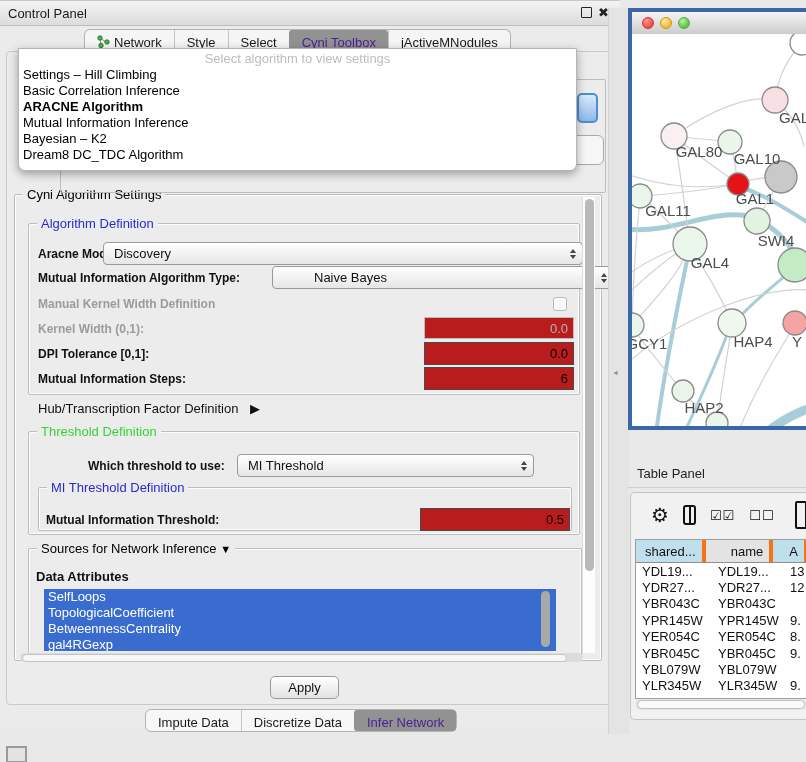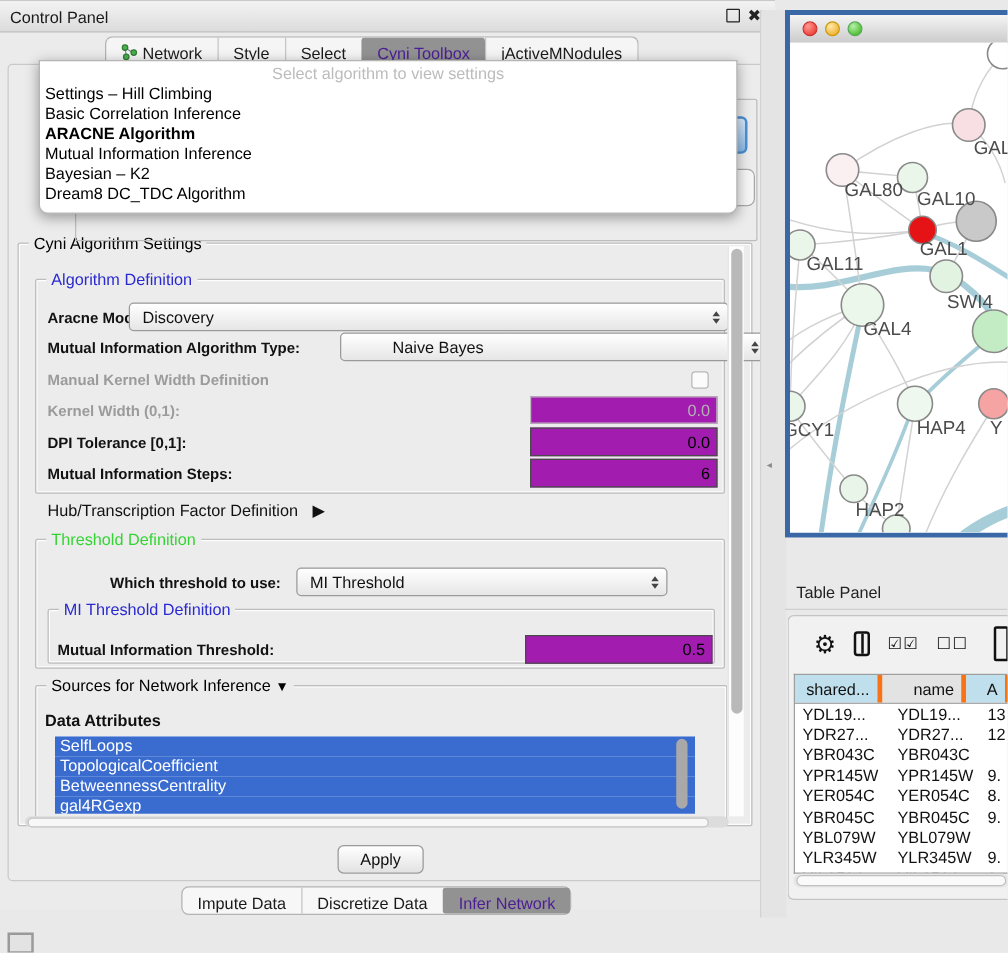--- a/index.html
+++ b/index.html
@@ -16,21 +16,21 @@
   #closebtn{left:598px;font-weight:bold;font-size:13px;}
 
   
   #toptabs{left:84px;top:28px;display:flex;border:1px solid #b3b3b3;border-bottom:none;border-radius:6px 6px 0 0;background:#f5f5f5;height:22px;align-items:stretch;z-index:5;}
   .tab{padding:3px 12px 0 12px;font-size:13px;color:#1a1a1a;border-left:1px solid #c6c6c6;white-space:nowrap;display:flex;align-items:center;gap:4px;}
   .tab:first-child{border-left:none;}
   .tab.selected{background:#929292;color:#4c1d95;border-radius:3px;border-left-color:transparent;}
   #content{left:6px;top:50px;width:606px;height:652px;background:#ececec;border:1px solid #c9c9c9;border-radius:4px;}
 
   
-  #algopopup{left:18px;top:47px;width:557px;min-height:117px;background:#ffffff;border:1px solid #b5b5b5;border-radius:0 0 7px 7px;box-shadow:0 3px 10px rgba(0,0,0,.35);z-index:50;padding-bottom:4px;margin-left:13px;}
+  #algopopup{left:18px;top:47px;width:557px;min-height:117px;background:#ffffff;border:1px solid #b5b5b5;border-radius:0 0 7px 7px;box-shadow:0 3px 10px rgba(0,0,0,.35);z-index:50;padding-bottom:4px;}
   #popup-placeholder{text-align:center;color:#bcbcbc;font-size:13px;padding-top:2px;height:16px;}
   .popup-item{font-size:13px;color:#000;padding:0 0 0 4px;height:16px;line-height:16px;white-space:nowrap;}
   .popup-item.selected{font-weight:bold;}
 
   
   #frag-group{left:60px;top:78px;width:544px;height:112px;border:1px solid #bdbdbd;border-radius:2px;z-index:10;}
   #frag-combo-arrow{left:577px;top:92px;width:17px;height:26px;border:2px solid #4a8fd3;border-radius:5px;background:linear-gradient(#d9eafc,#8db9e8);z-index:11;}
   #frag-box2{left:320px;top:134px;width:282px;height:28px;border:1px solid #a8a8a8;border-radius:6px;background:#f6f6f6;z-index:10;}
 
   
@@ -38,21 +38,21 @@
   .gtitle{position:absolute;top:-8px;left:8px;background:#ececec;padding:0 4px;font-size:13px;white-space:nowrap;}
   .gtitle.blue{color:#2a2ad0;}
   .gtitle.green{color:#35d435;}
   .flabel{position:absolute;font-size:12px;font-weight:bold;color:#111;white-space:nowrap;}
   .flabel.dim{color:#9b9b9b;}
   .combo{position:absolute;border:1px solid #9a9a9a;border-radius:4px;background:linear-gradient(#ffffff,#e6e6e6);display:flex;align-items:center;font-size:13px;color:#111;padding-left:10px;}
   .combo .arr{margin-left:auto;margin-right:6px;display:flex;flex-direction:column;gap:2px;}
   .combo .arr i{display:block;width:0;height:0;border-left:3.5px solid transparent;border-right:3.5px solid transparent;}
   .combo .arr i.up{border-bottom:4px solid #444;}
   .combo .arr i.dn{border-top:4px solid #444;}
-  .tfield{position:absolute;background:#a21caf;font-size:13px;text-align:right;padding-right:5px;display:flex;align-items:center;justify-content:flex-end;}
+  .tfield{position:absolute;background:#b91c1c;font-size:13px;text-align:right;padding-right:5px;display:flex;align-items:center;justify-content:flex-end;}
   .tfield.active{border:1px solid #4a4a4a;color:#000;}
   .tfield.dim{border:1px solid #bdbdbd;color:#b3b3b3;}
   .cbox{position:absolute;width:12px;height:12px;border:1px solid #b7b7b7;border-radius:3px;background:#fbfbfb;}
 
   
   #attrlist{left:44px;top:588px;width:512px;height:62px;background:#fff;overflow:hidden;z-index:2;}
   .attr-item{background:#3a6cd0;color:#fff;font-size:13px;height:16px;line-height:16px;padding-left:4px;}
   #attrscroll{left:541px;top:590px;width:9px;height:56px;background:#a9a9a9;border-radius:5px;z-index:3;}
 
   

